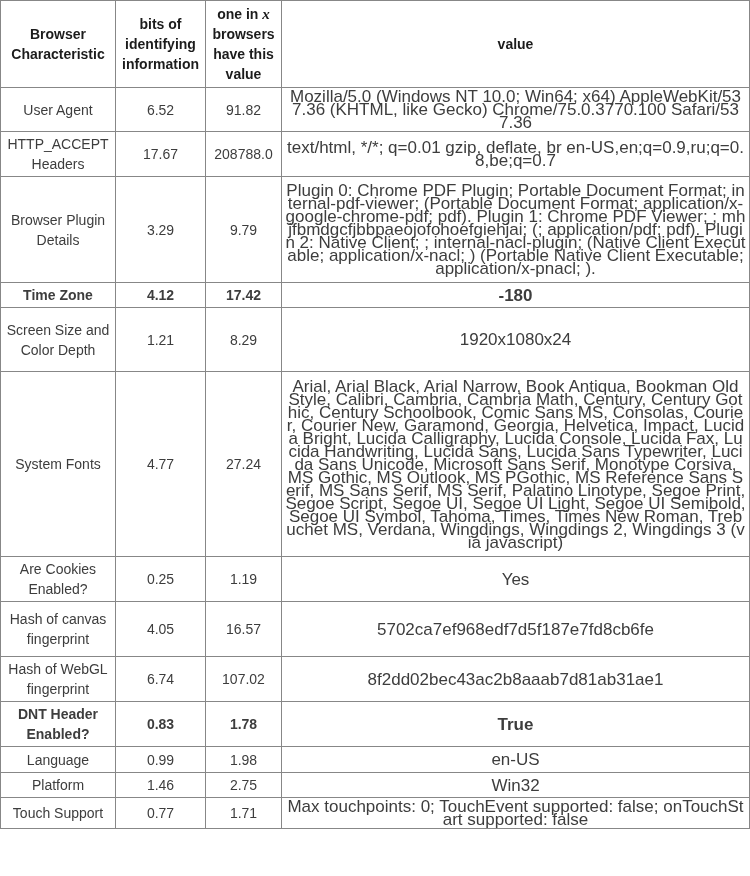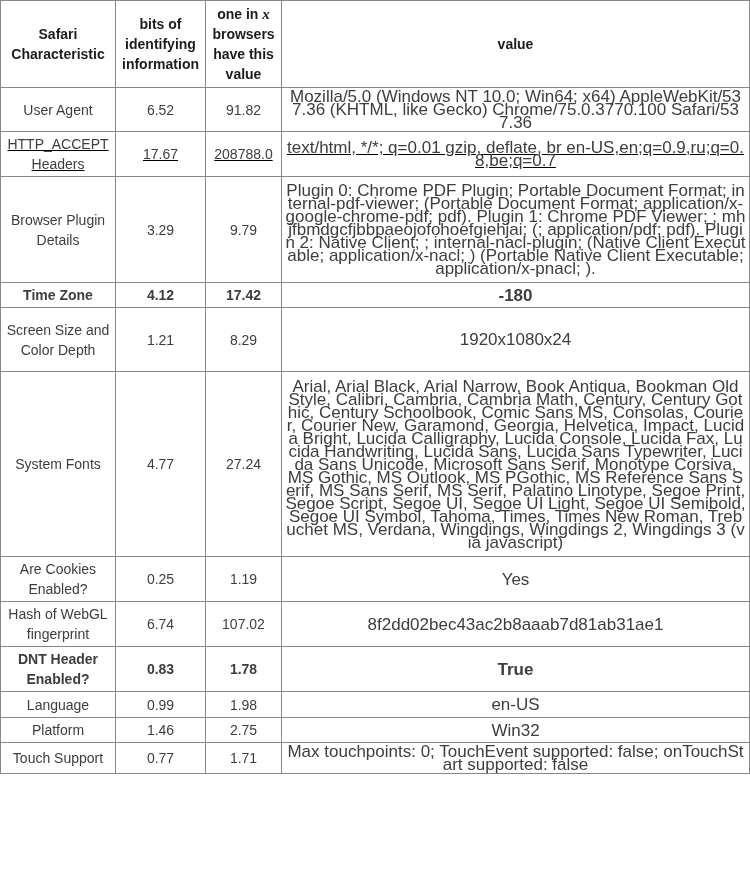--- a/index.html
+++ b/index.html
@@ -55,34 +55,34 @@
 
 <table class="fp-table">
   <colgroup>
     <col style="width:115px">
     <col style="width:90px">
     <col style="width:76px">
     <col>
   </colgroup>
   <thead>
     <tr>
-      <th>Safari Characteristic</th>
+      <th>Browser Characteristic</th>
       <th>bits of identifying information</th>
       <th><span>one in </span><span class="italic-x">x</span><span> browsers have this value</span></th>
       <th>value</th>
     </tr>
   </thead>
   <tbody>
       <tr style="height: 43px; margin-left: 13px;">
         <td class="char-cell">User Agent</td>
         <td class="num-cell">6.52</td>
         <td class="num-cell">91.82</td>
         <td class="value-cell">Mozilla/5.0 (Windows NT 10.0; Win64; x64) AppleWebKit/537.36 (KHTML, like Gecko) Chrome/75.0.3770.100 Safari/537.36</td>
       </tr>
-      <tr style="height: 45px; text-decoration: underline;">
+      <tr style="height: 45px;">
         <td class="char-cell">HTTP_ACCEPT Headers</td>
         <td class="num-cell">17.67</td>
         <td class="num-cell">208788.0</td>
         <td class="value-cell">text/html, */*; q=0.01 gzip, deflate, br en-US,en;q=0.9,ru;q=0.8,be;q=0.7</td>
       </tr>
       <tr style="height: 106px;">
         <td class="char-cell">Browser Plugin Details</td>
         <td class="num-cell">3.29</td>
         <td class="num-cell">9.79</td>
         <td class="value-cell">Plugin 0: Chrome PDF Plugin; Portable Document Format; internal-pdf-viewer; (Portable Document Format; application/x-google-chrome-pdf; pdf). Plugin 1: Chrome PDF Viewer; ; mhjfbmdgcfjbbpaeojofohoefgiehjai; (; application/pdf; pdf). Plugin 2: Native Client; ; internal-nacl-plugin; (Native Client Executable; application/x-nacl; ) (Portable Native Client Executable; application/x-pnacl; ).</td>
@@ -104,20 +104,26 @@
         <td class="num-cell">4.77</td>
         <td class="num-cell">27.24</td>
         <td class="value-cell">Arial, Arial Black, Arial Narrow, Book Antiqua, Bookman Old Style, Calibri, Cambria, Cambria Math, Century, Century Gothic, Century Schoolbook, Comic Sans MS, Consolas, Courier, Courier New, Garamond, Georgia, Helvetica, Impact, Lucida Bright, Lucida Calligraphy, Lucida Console, Lucida Fax, Lucida Handwriting, Lucida Sans, Lucida Sans Typewriter, Lucida Sans Unicode, Microsoft Sans Serif, Monotype Corsiva, MS Gothic, MS Outlook, MS PGothic, MS Reference Sans Serif, MS Sans Serif, MS Serif, Palatino Linotype, Segoe Print, Segoe Script, Segoe UI, Segoe UI Light, Segoe UI Semibold, Segoe UI Symbol, Tahoma, Times, Times New Roman, Trebuchet MS, Verdana, Wingdings, Wingdings 2, Wingdings 3 (via javascript)</td>
       </tr>
       <tr style="height: 45px;">
         <td class="char-cell">Are Cookies Enabled?</td>
         <td class="num-cell">0.25</td>
         <td class="num-cell">1.19</td>
         <td class="value-cell">Yes</td>
       </tr>
+      <tr style="height: 55px;">
+        <td class="char-cell">Hash of canvas fingerprint</td>
+        <td class="num-cell">4.05</td>
+        <td class="num-cell">16.57</td>
+        <td class="value-cell">5702ca7ef968edf7d5f187e7fd8cb6fe</td>
+      </tr>
       <tr style="height: 45px;">
         <td class="char-cell">Hash of WebGL fingerprint</td>
         <td class="num-cell">6.74</td>
         <td class="num-cell">107.02</td>
         <td class="value-cell">8f2dd02bec43ac2b8aaab7d81ab31ae1</td>
       </tr>
       <tr style="height: 45px; font-weight: bold;">
         <td class="char-cell">DNT Header Enabled?</td>
         <td class="num-cell">0.83</td>
         <td class="num-cell">1.78</td>

